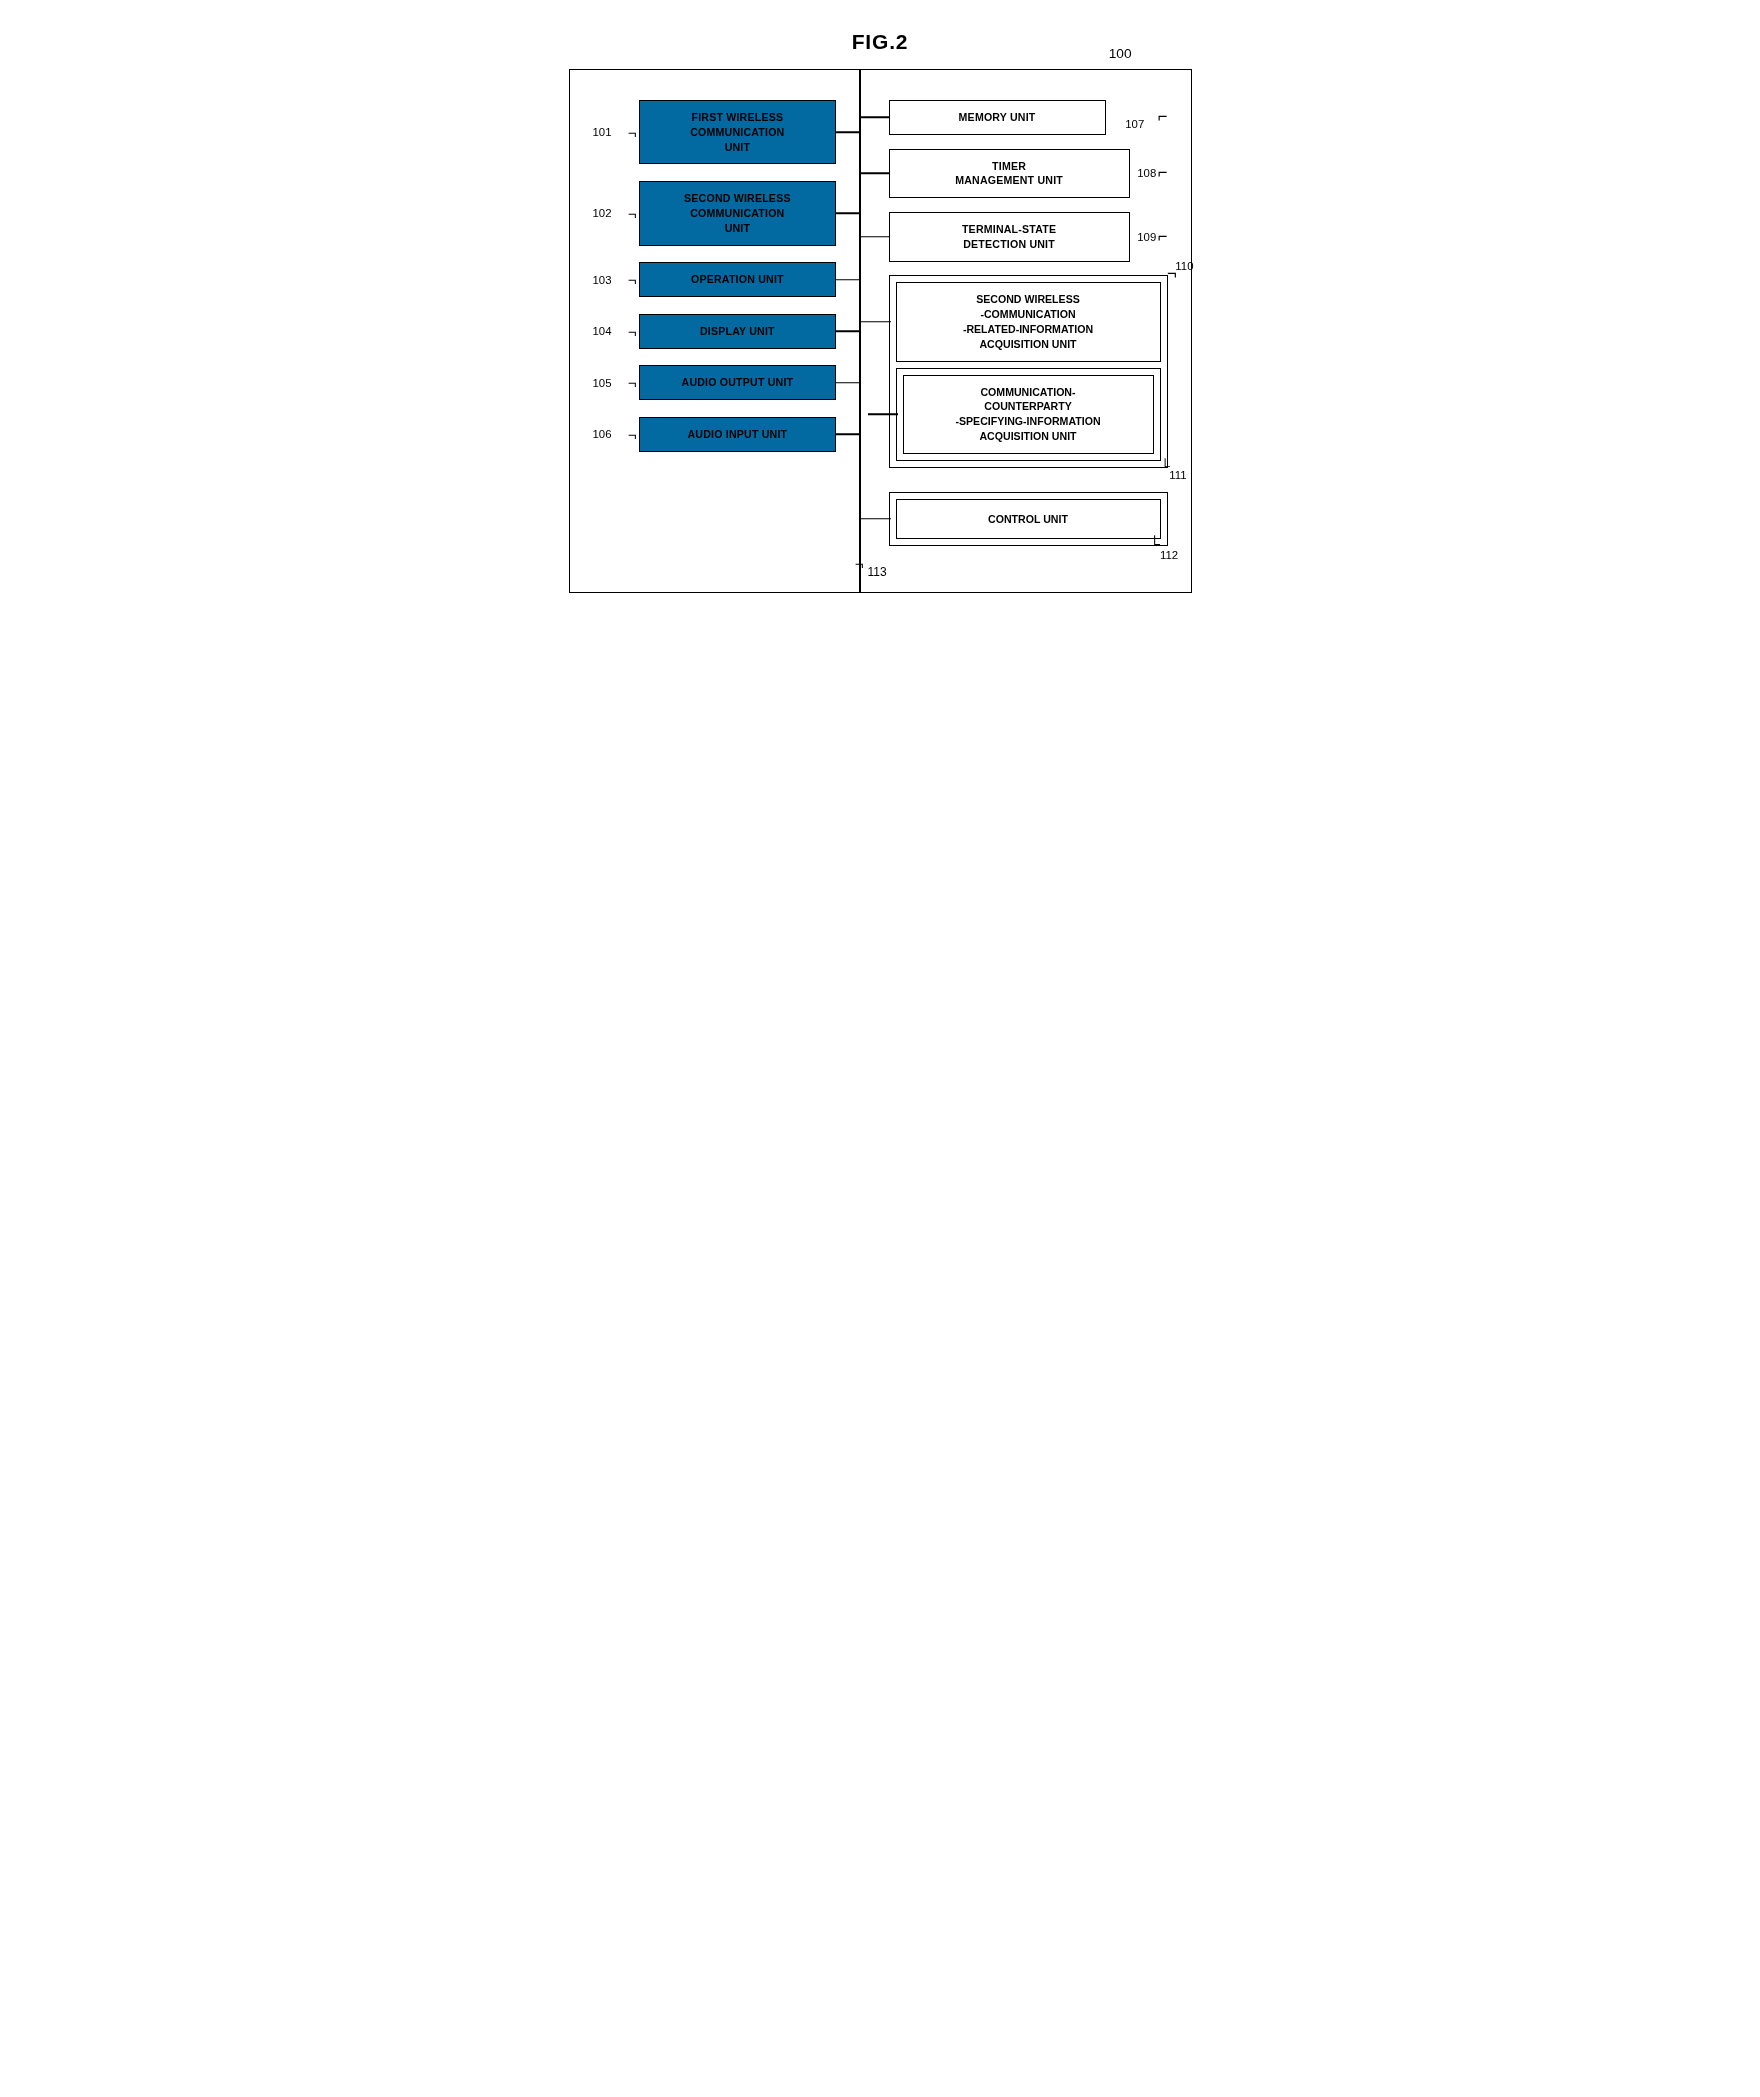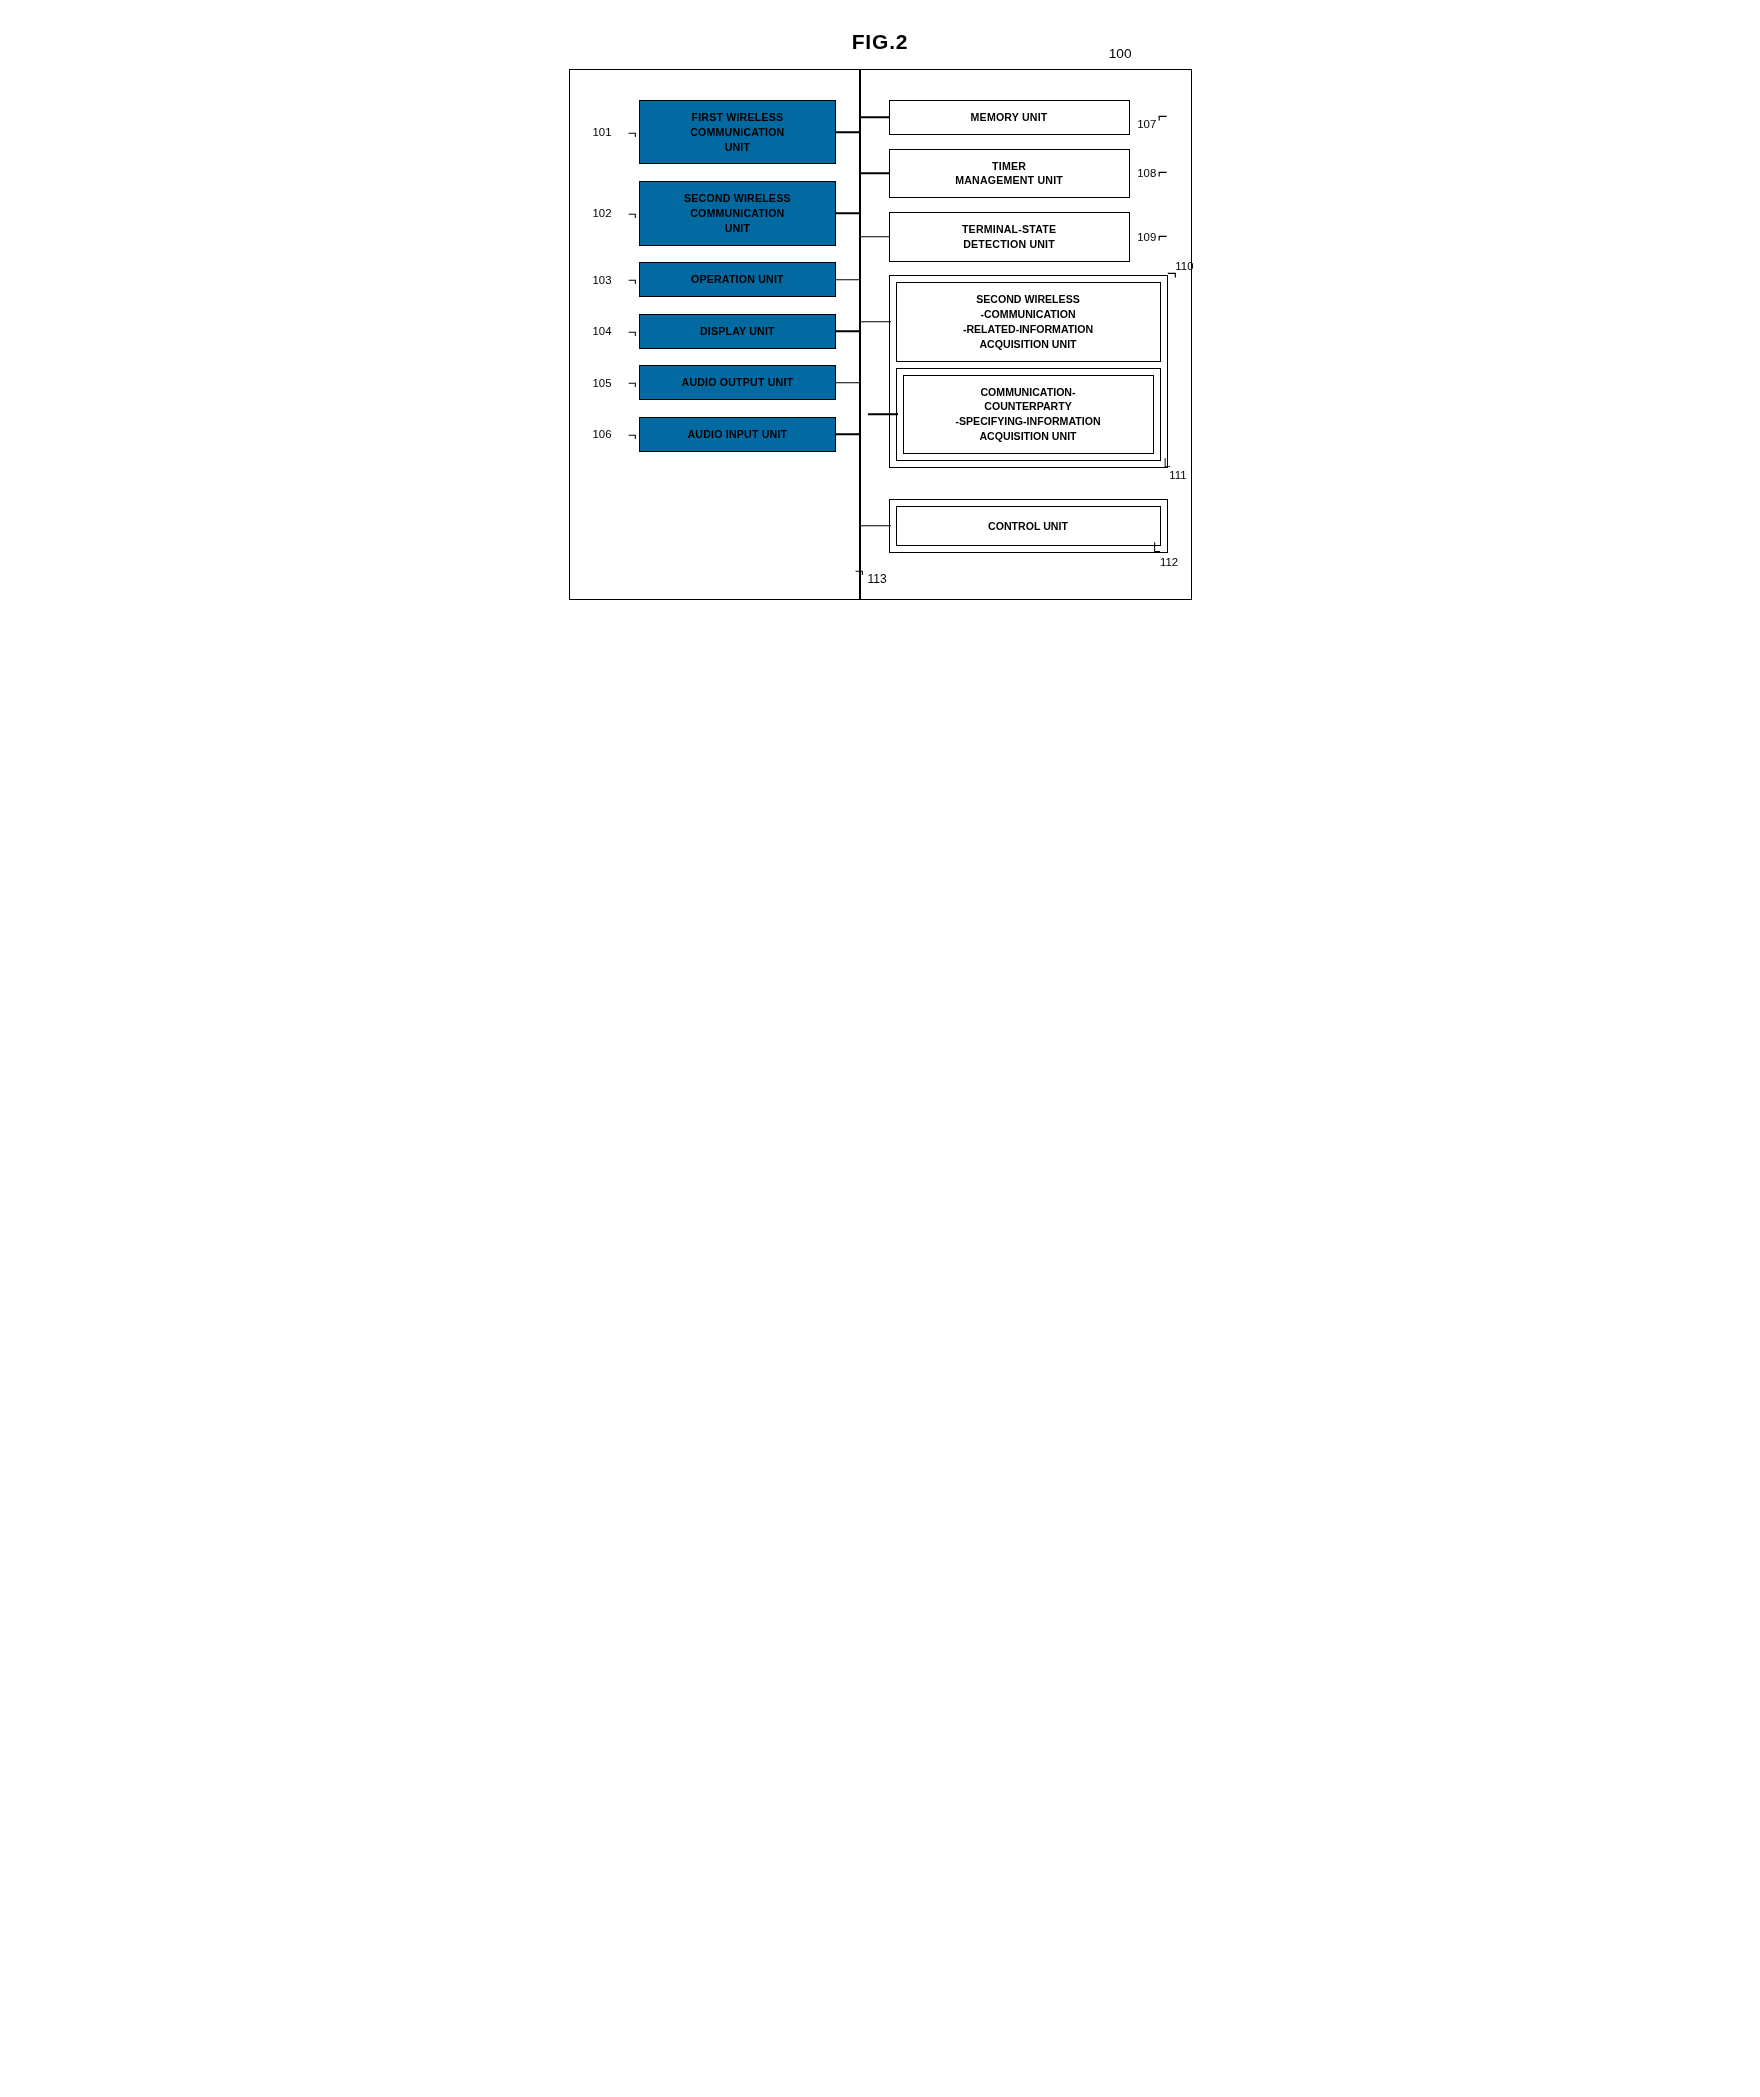--- a/index.html
+++ b/index.html
@@ -215,21 +215,21 @@
           <div class="unit-box">
             AUDIO INPUT UNIT
           </div>
           <div class="connector-line" style="right: -23px; width: 23px;"></div>
         </div>
 
       </div>
 
       <div class="right-col">
 
-        <div class="right-block-row" style="display:flex; align-items:center; position:relative;">
+        <div class="right-block-row" style="display:flex; align-items:center; position:relative;gap:12px;">
           <div class="right-unit-box" style="position:relative;">
             <div class="right-connector"></div>
             MEMORY UNIT
           </div>
           <span style="font-size:11.4px; margin-left:7.6px; white-space:nowrap;margin-top:14px;">107</span>
           <span style="font-size:16.7px; margin-left:1.5px; display:inline-block;">⌐</span>
         </div>
 
         <div class="right-block-row" style="display:flex; align-items:center; position:relative;">
           <div class="right-unit-box" style="position:relative;">
@@ -262,21 +262,21 @@
             <span style="position:absolute; bottom:-21px; right:-27px; font-size:11.4px;">111</span>
             <span style="position:absolute; bottom:-13.7px; right:-10.6px; font-size:13.7px; display:inline-block;">└</span>
 
             <div style="position:relative; border: 1.5px solid #000; padding: 9px 12px; text-align:center; font-size:10.6px; font-weight:bold; line-height:1.4; background:#fff;">
               <div style="position:absolute; height:1.5px; background:#000; width:30px; left:-36px; top:50%; transform:translateY(-50%);"></div>
               COMMUNICATION-<br>COUNTERPARTY<br>-SPECIFYING-INFORMATION<br>ACQUISITION UNIT
             </div>
           </div>
         </div>
 
-        <div style="position:relative; margin-top: 17px;">
+        <div style="position:relative; margin-top: 10px;">
           <div style="border: 1.5px solid #000; padding: 6px; position:relative;">
             <div style="position:relative; border: 1.5px solid #000; padding: 12px 15px; text-align:center; font-size:10.6px; font-weight:bold; line-height:1.4; background:#fff;">
               <div style="position:absolute; height:1.5px; background:#000; width:30px; left:-36px; top:50%; transform:translateY(-50%);"></div>
               CONTROL UNIT
             </div>
           </div>
           <span style="position:absolute; bottom:-15px; right:-10.6px; font-size:11.4px;">112</span>
           <span style="position:absolute; bottom:-6px; right:7.6px; font-size:15px; display:inline-block;">└</span>
         </div>
 

